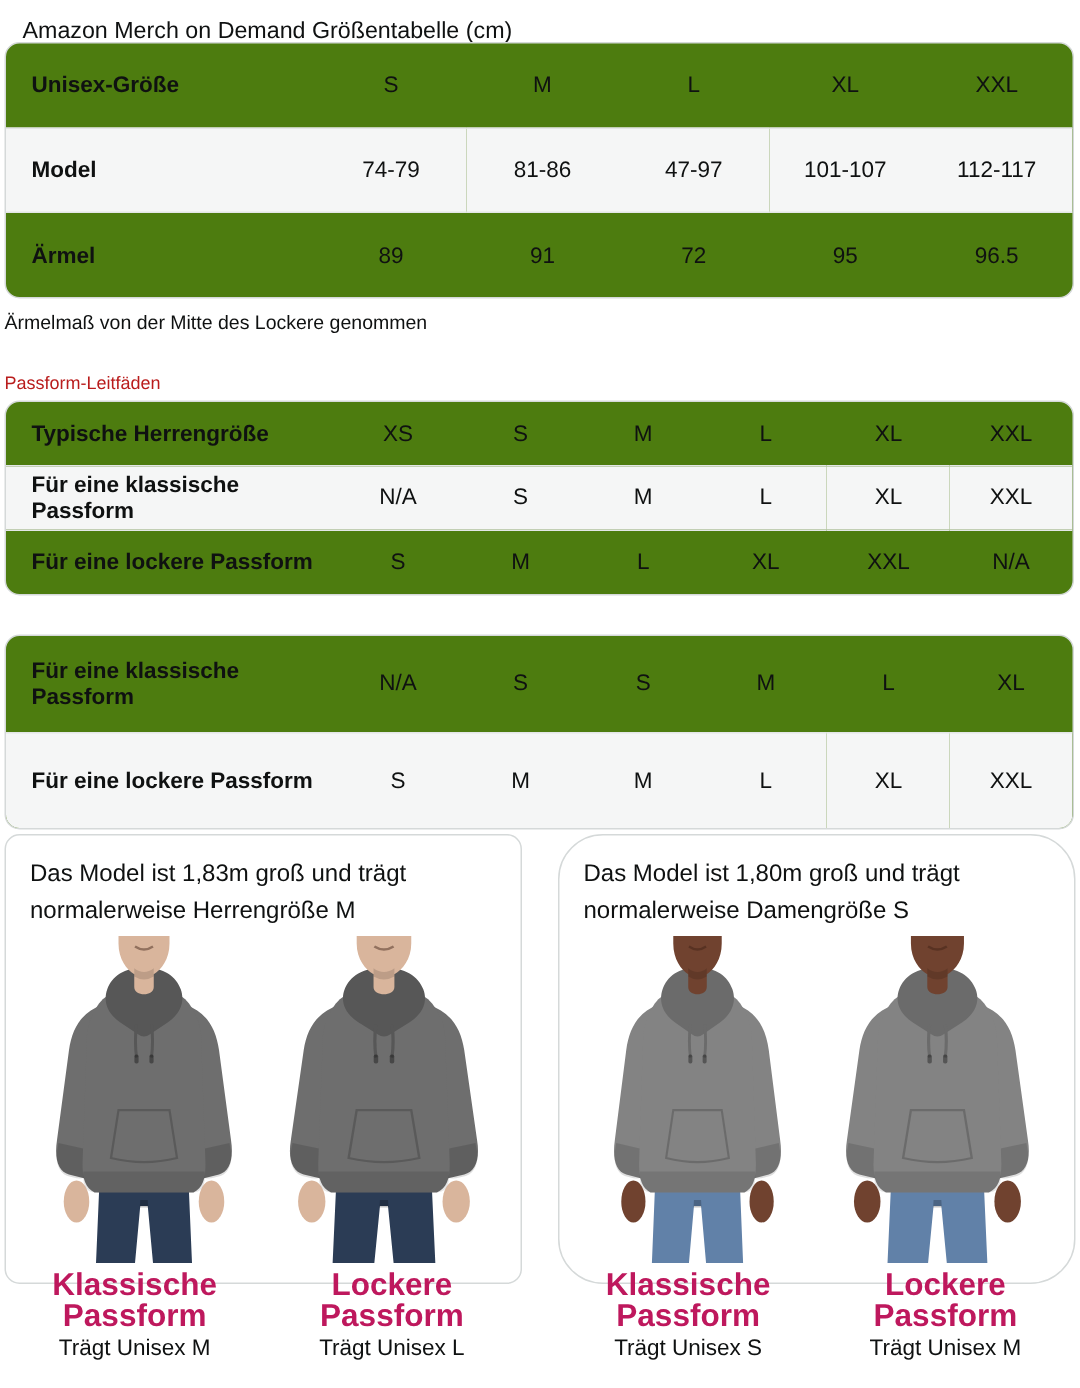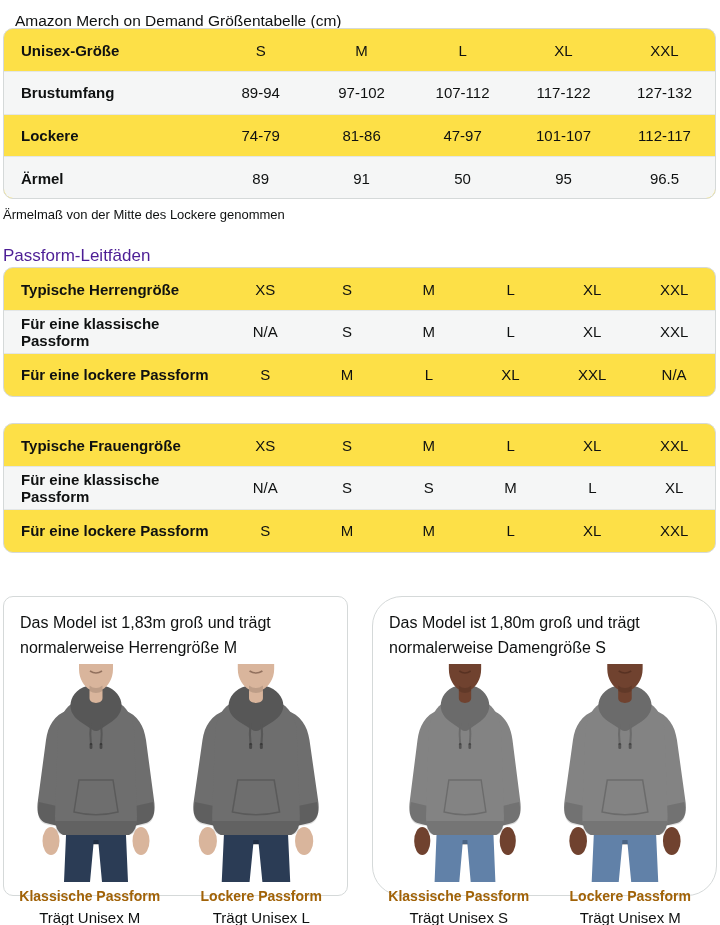--- a/index.html
+++ b/index.html
@@ -8,56 +8,56 @@
     background:#ffffff;color:#0f1111;
     font-family:"Liberation Sans","DejaVu Sans",sans-serif;
     -webkit-font-smoothing:antialiased;
   }
   .abs{position:absolute;}
   .page-title{
     top:0;left:3px;font-size:15.5px;line-height:18px;color:#0f1111;font-weight:400;
   }
   .tablebox{
     left:3px;width:713px;border:1px solid #d5d9d9;border-radius:10px;
-    overflow:hidden;background:#fde047;box-sizing:border-box;
+    overflow:hidden;background:#4d7c0f;box-sizing:border-box;
   }
   .tablebox table{
     width:100%;height:100%;border-collapse:collapse;table-layout:fixed;
     font-size:15px;color:#0f1111;
   }
   .tablebox tr + tr td{border-top:1px solid #e3e6e6;}
   .tablebox tr:nth-child(even){background:#f5f6f6;}
   .tablebox td{padding:0;vertical-align:middle;}
   td.lbl{font-weight:700;text-align:left;padding-left:17px;}
   td.val{text-align:center;font-weight:400;}
   .c-lbl5{width:29%;} .c-val5{width:14.2%;}
   .c-lbl6{width:31%;} .c-val6{width:11.5%;}
   #t1{top:28px;height:171px;} #t1 tr{height:42.5px;}
   #t2{top:267px;height:130px;} #t2 tr{height:42.6px;}
   #t3{top:423px;height:130px;} #t3 tr{height:42.6px;}
   .footnote{top:207px;left:3px;font-size:13px;line-height:16px;color:#0f1111;}
-  .section-heading{top:247px;left:3px;font-size:17px;line-height:17px;color:#4c1d95;}
+  .section-heading{top:247px;left:3px;font-size:12px;line-height:17px;color:#b91c1c;}
   .card{
-    top:596px;width:345px;height:300px;border:1px solid #d5d9d9;border-radius:10px;
+    top:556px;width:345px;height:300px;border:1px solid #d5d9d9;border-radius:10px;
     background:#fff;box-sizing:border-box;
   }
   #card-men{left:3px;} #card-women{left:372px;border-radius:30px;}
   .card-desc{
     margin:13px 16px 4px 16px;font-size:16px;line-height:25px;max-width:300px;
     color:#0f1111;font-weight:400;
   }
   .photos{
     display:flex;justify-content:center;gap:10px;height:218px;margin-top:2px;
   }
   .photo{width:150px;height:218px;display:block;}
   .photo.male{--skin:#d9b59c;--hoodie:#6e6e6e;--hoodie-dark:#575757;--jeans:#2b3c55;}
   .photo.female{--skin:#70422f;--hoodie:#838383;--hoodie-dark:#6b6b6b;--jeans:#6181a8;}
   .captions{display:flex;margin-top:4px;}
   .cap{width:50%;text-align:center;}
-  .cap-fit{font-size:14px;font-weight:700;line-height:21px;color:#a16207;}
+  .cap-fit{font-size:21px;font-weight:700;line-height:21px;color:#be185d;}
   .cap-size{font-size:15px;font-weight:400;line-height:22px;color:#0f1111;text-align:center;}
 </style>
 </head>
 <body>
 
 <svg width="0" height="0" style="position:absolute" aria-hidden="true">
   <defs>
     <g id="hoodie-fig">
 
       <path fill="var(--jeans,#2b3c55)" d="M45,148 L103,148 L106,218 L80,218 L76.5,180 L71.5,180 L68,218 L42,218 Z"></path>
@@ -106,40 +106,32 @@
     <tbody>
     <tr>
       <td class="lbl">Unisex-Größe</td>
       <td class="val">S</td>
       <td class="val">M</td>
       <td class="val">L</td>
       <td class="val">XL</td>
       <td class="val">XXL</td>
     </tr>
     <tr>
-      <td class="lbl">Brustumfang</td>
-      <td class="val">89-94</td>
-      <td class="val">97-102</td>
-      <td class="val">107-112</td>
-      <td class="val">117-122</td>
-      <td class="val">127-132</td>
-    </tr>
-    <tr>
-      <td class="lbl">Lockere</td>
+      <td class="lbl">Model</td>
       <td class="val">74-79</td>
       <td class="val">81-86</td>
       <td class="val">47-97</td>
       <td class="val">101-107</td>
       <td class="val">112-117</td>
     </tr>
     <tr>
       <td class="lbl">Ärmel</td>
       <td class="val">89</td>
       <td class="val">91</td>
-      <td class="val">50</td>
+      <td class="val">72</td>
       <td class="val">95</td>
       <td class="val">96.5</td>
     </tr>
     </tbody>
   </table>
 </div>
 
 <div class="abs footnote">Ärmelmaß von der Mitte des Lockere genommen</div>
 
 <div class="abs section-heading">Passform-Leitfäden</div>
@@ -192,29 +184,20 @@
     <colgroup>
         <col class="c-lbl6">
         <col class="c-val6">
         <col class="c-val6">
         <col class="c-val6">
         <col class="c-val6">
         <col class="c-val6">
         <col class="c-val6">
       </colgroup>
     <tbody>
-    <tr>
-      <td class="lbl">Typische Frauengröße</td>
-      <td class="val">XS</td>
-      <td class="val">S</td>
-      <td class="val">M</td>
-      <td class="val">L</td>
-      <td class="val">XL</td>
-      <td class="val">XXL</td>
-    </tr>
     <tr>
       <td class="lbl">Für eine klassische Passform</td>
       <td class="val">N/A</td>
       <td class="val">S</td>
       <td class="val">S</td>
       <td class="val">M</td>
       <td class="val">L</td>
       <td class="val">XL</td>
     </tr>
     <tr>

